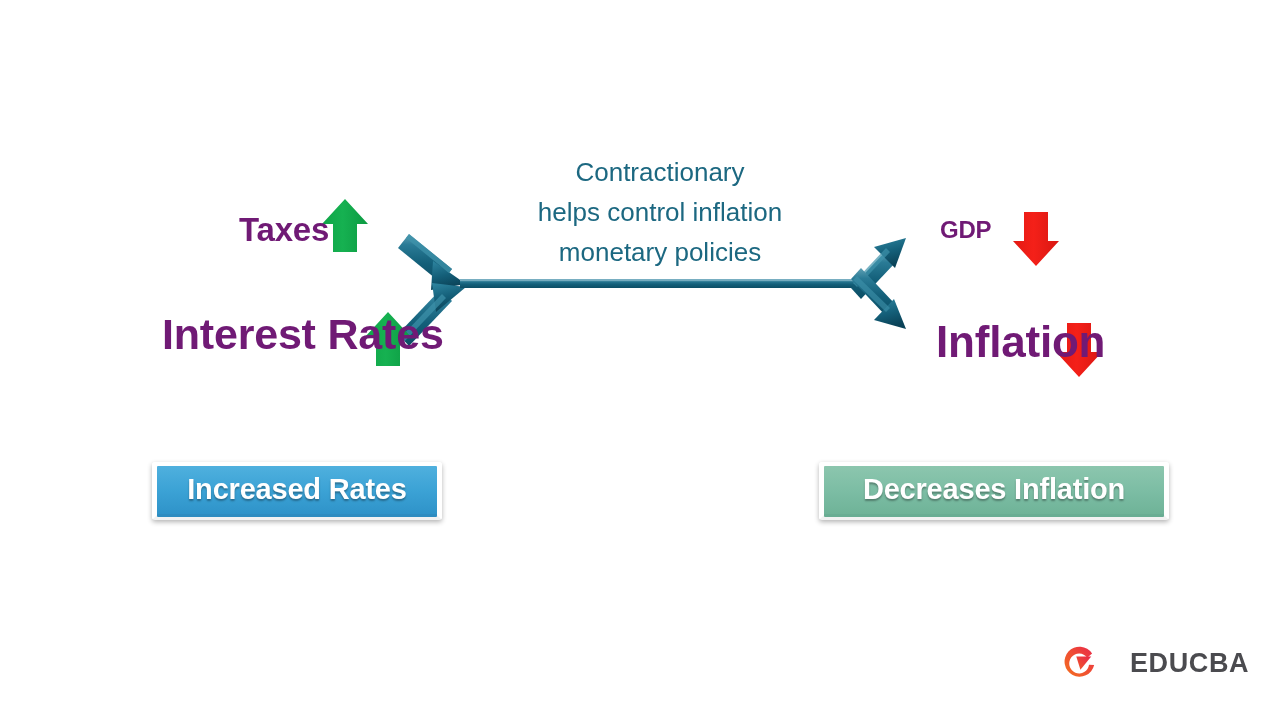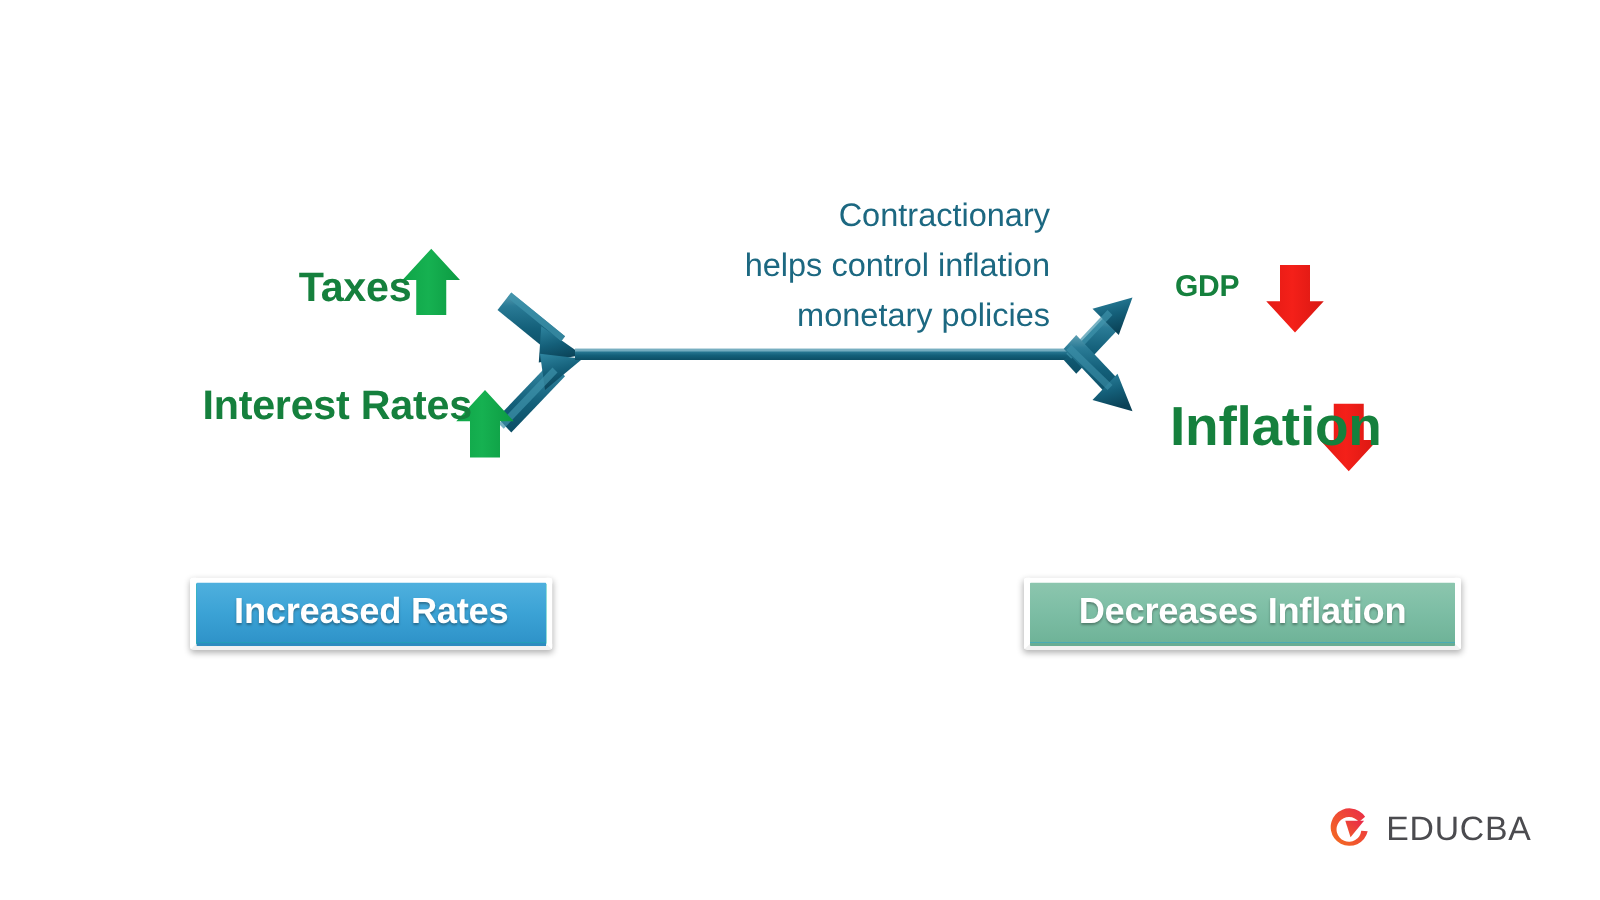--- a/index.html
+++ b/index.html
@@ -31,34 +31,34 @@
     width: 1280px;
     height: 720px;
     pointer-events: none;
   }
 
   
   .lbl {
     position: absolute;
     font-family: "Liberation Sans", sans-serif;
     font-weight: bold;
-    color: #15803d;
+    color: #701a75;
     white-space: nowrap;
     letter-spacing: -0.2px;
   }
   .lbl-taxes {
     left: 239px;
     top: 210px;
     font-size: 33px;
     line-height: 40px;
   }
   .lbl-interest {
     left: 162px;
-    top: 304px;
-    font-size: 33px;
+    top: 314px;
+    font-size: 43px;
     line-height: 40px;
   }
   .lbl-gdp {
     left: 940px;
     top: 210px;
     font-size: 24px;
     line-height: 40px;
   }
   .lbl-inflation {
     left: 936px;
@@ -73,21 +73,21 @@
     left: 480px;
     top: 152px;
     width: 360px;
     text-align: center;
     color: #1c6881;
     font-size: 26px;
     line-height: 40px;
     font-family: "Liberation Sans", sans-serif;
     font-weight: normal;
   }
-  .caption div { display: block; text-align: right; }
+  .caption div { display: block; }
 
   
   .pill {
     position: absolute;
     box-sizing: border-box;
     display: flex;
     align-items: center;
     justify-content: center;
     border: 5px solid #ffffff;
     border-radius: 3px;
@@ -105,21 +105,21 @@
     display: flex;
     align-items: center;
     justify-content: center;
     border-radius: 1px;
   }
   .pill-left {
     left: 152px;
     top: 462px;
     width: 290px;
     height: 58px;
-    background: #14b8a6;
+    background: #5eead4;
     border-bottom-color: #f2f2f2;
     align-items: center;
   }
   .pill-left .pill-inner {
     background: linear-gradient(180deg, #4fb0de 0%, #3ba2d5 52%, #2f93c9 100%);
     border-bottom: 3px solid #2e8cc0;
   }
   .pill-right {
     left: 819px;
     top: 462px;
@@ -139,23 +139,24 @@
     left: 1060px;
     top: 643px;
     display: flex;
     align-items: center;
     gap: 9px;
   }
   .logo-mark { width: 40px; height: 40px; display: block; }
   .logo-text {
     font-family: "Liberation Sans", sans-serif;
     font-size: 27px;
-    font-weight: normal;
+    font-weight: bold;
     color: #4b4b4f;
     letter-spacing: 0.6px;
+    margin-left: 21px;
   }
 </style>
 </head>
 <body>
 
 <div class="canvas">
 
   <svg class="diagram-svg" viewBox="0 0 1280 720">
     <defs>
       <linearGradient id="tealShaft" x1="0" y1="0" x2="0" y2="1">

